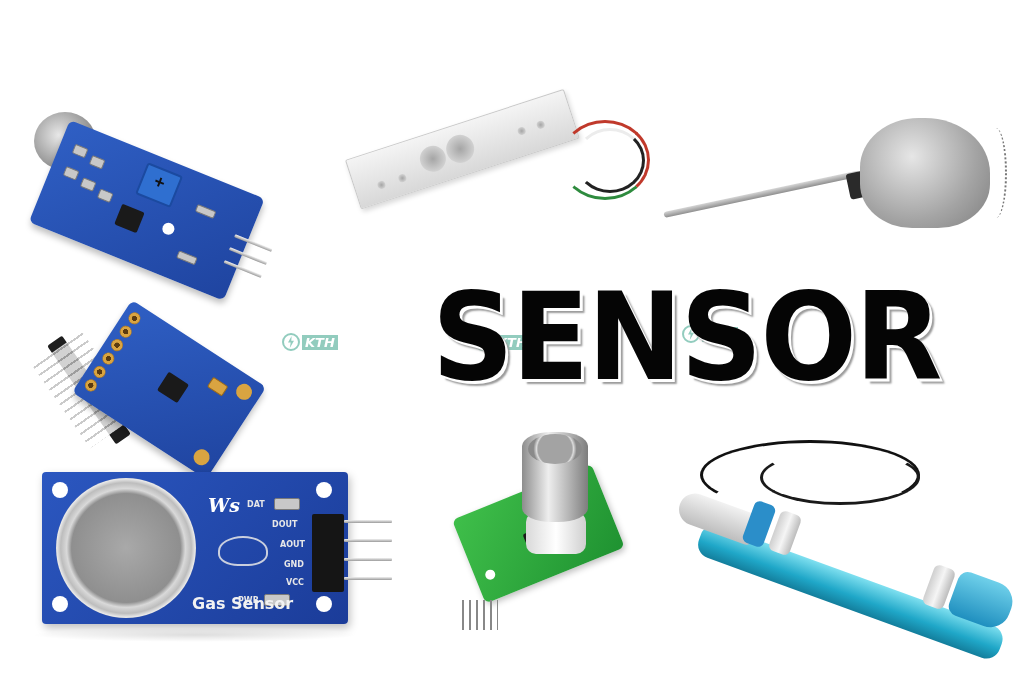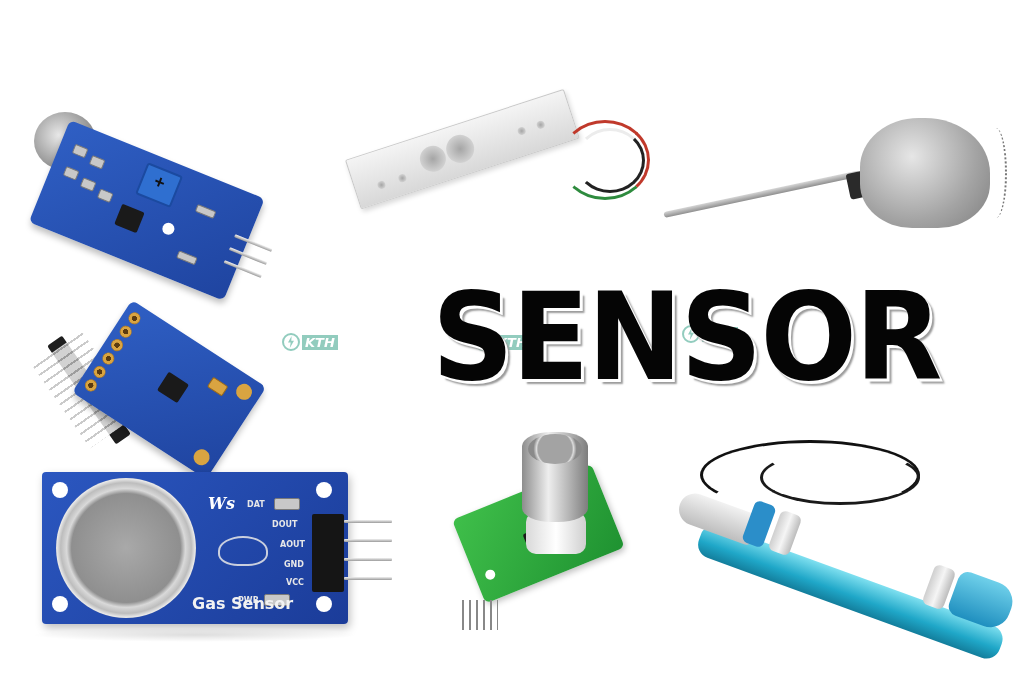--- a/index.html
+++ b/index.html
@@ -42,21 +42,21 @@
   
   .mpu { left: 132px; top: 300px; width: 160px; height: 110px; transform: rotate(33deg); transform-origin: left top; }
   .header-strip { left: 80px; top: 330px; width: 18px; height: 120px; background: #1e1e1e; transform: rotate(-35deg); transform-origin: center; border-radius: 2px; }
 
   
   .gas { left: 42px; top: 472px; width: 306px; height: 152px; background: linear-gradient(135deg, #2b57c0, #1b3c99); border-radius: 4px; box-shadow: 2px 4px 8px rgba(0,0,0,0.25); }
   .gas-can { position: absolute; left: 14px; top: 6px; width: 140px; height: 140px; border-radius: 50%;
     background: radial-gradient(circle, #a9a9a9 0%, #8f8f8f 55%, #d9d9d9 60%, #bdbdbd 66%, #e9e9e9 70%, #9b9b9b 73%); }
   .gas-label { position: absolute; left: 150px; top: 122px; font-family: "DejaVu Sans", sans-serif; font-weight: bold; font-size: 16px; color: #f2f2f2; }
   .gas-pin-label { position: absolute; font-size: 8px; font-weight: bold; color: #e8e8e8; font-family: "DejaVu Sans", sans-serif; }
-  .gas-logo { position: absolute; left: 166px; top: 22px; font-family: "DejaVu Serif", serif; font-weight: bold; font-style: italic; font-size: 16px; color: #ffffff; }
+  .gas-logo { position: absolute; left: 166px; top: 22px; font-family: "DejaVu Serif", serif; font-weight: bold; font-style: italic; font-size: 19px; color: #ffffff; }
   .gas-header { position: absolute; left: 270px; top: 42px; width: 32px; height: 78px; background: #151515; border-radius: 2px; }
 
   
   .loadcell { left: 345px; top: 160px; width: 230px; height: 52px; background: linear-gradient(#f4f4f4, #d8d8d8); border: 1px solid #c8c8c8;
     transform: rotate(-18deg); transform-origin: left top; border-radius: 2px; box-shadow: 1px 3px 5px rgba(0,0,0,0.15); }
   .lc-hole { position: absolute; border-radius: 50%; background: radial-gradient(circle, #a5a5a5, #e4e4e4); }
 
   
   .rod { left: 664px; top: 212px; width: 200px; height: 6px; background: linear-gradient(#d6d6d6, #8e8e8e); transform: rotate(-12deg); transform-origin: left center; border-radius: 3px; }
   .head { left: 860px; top: 118px; width: 130px; height: 110px; border-radius: 45% 50% 40% 40%;

